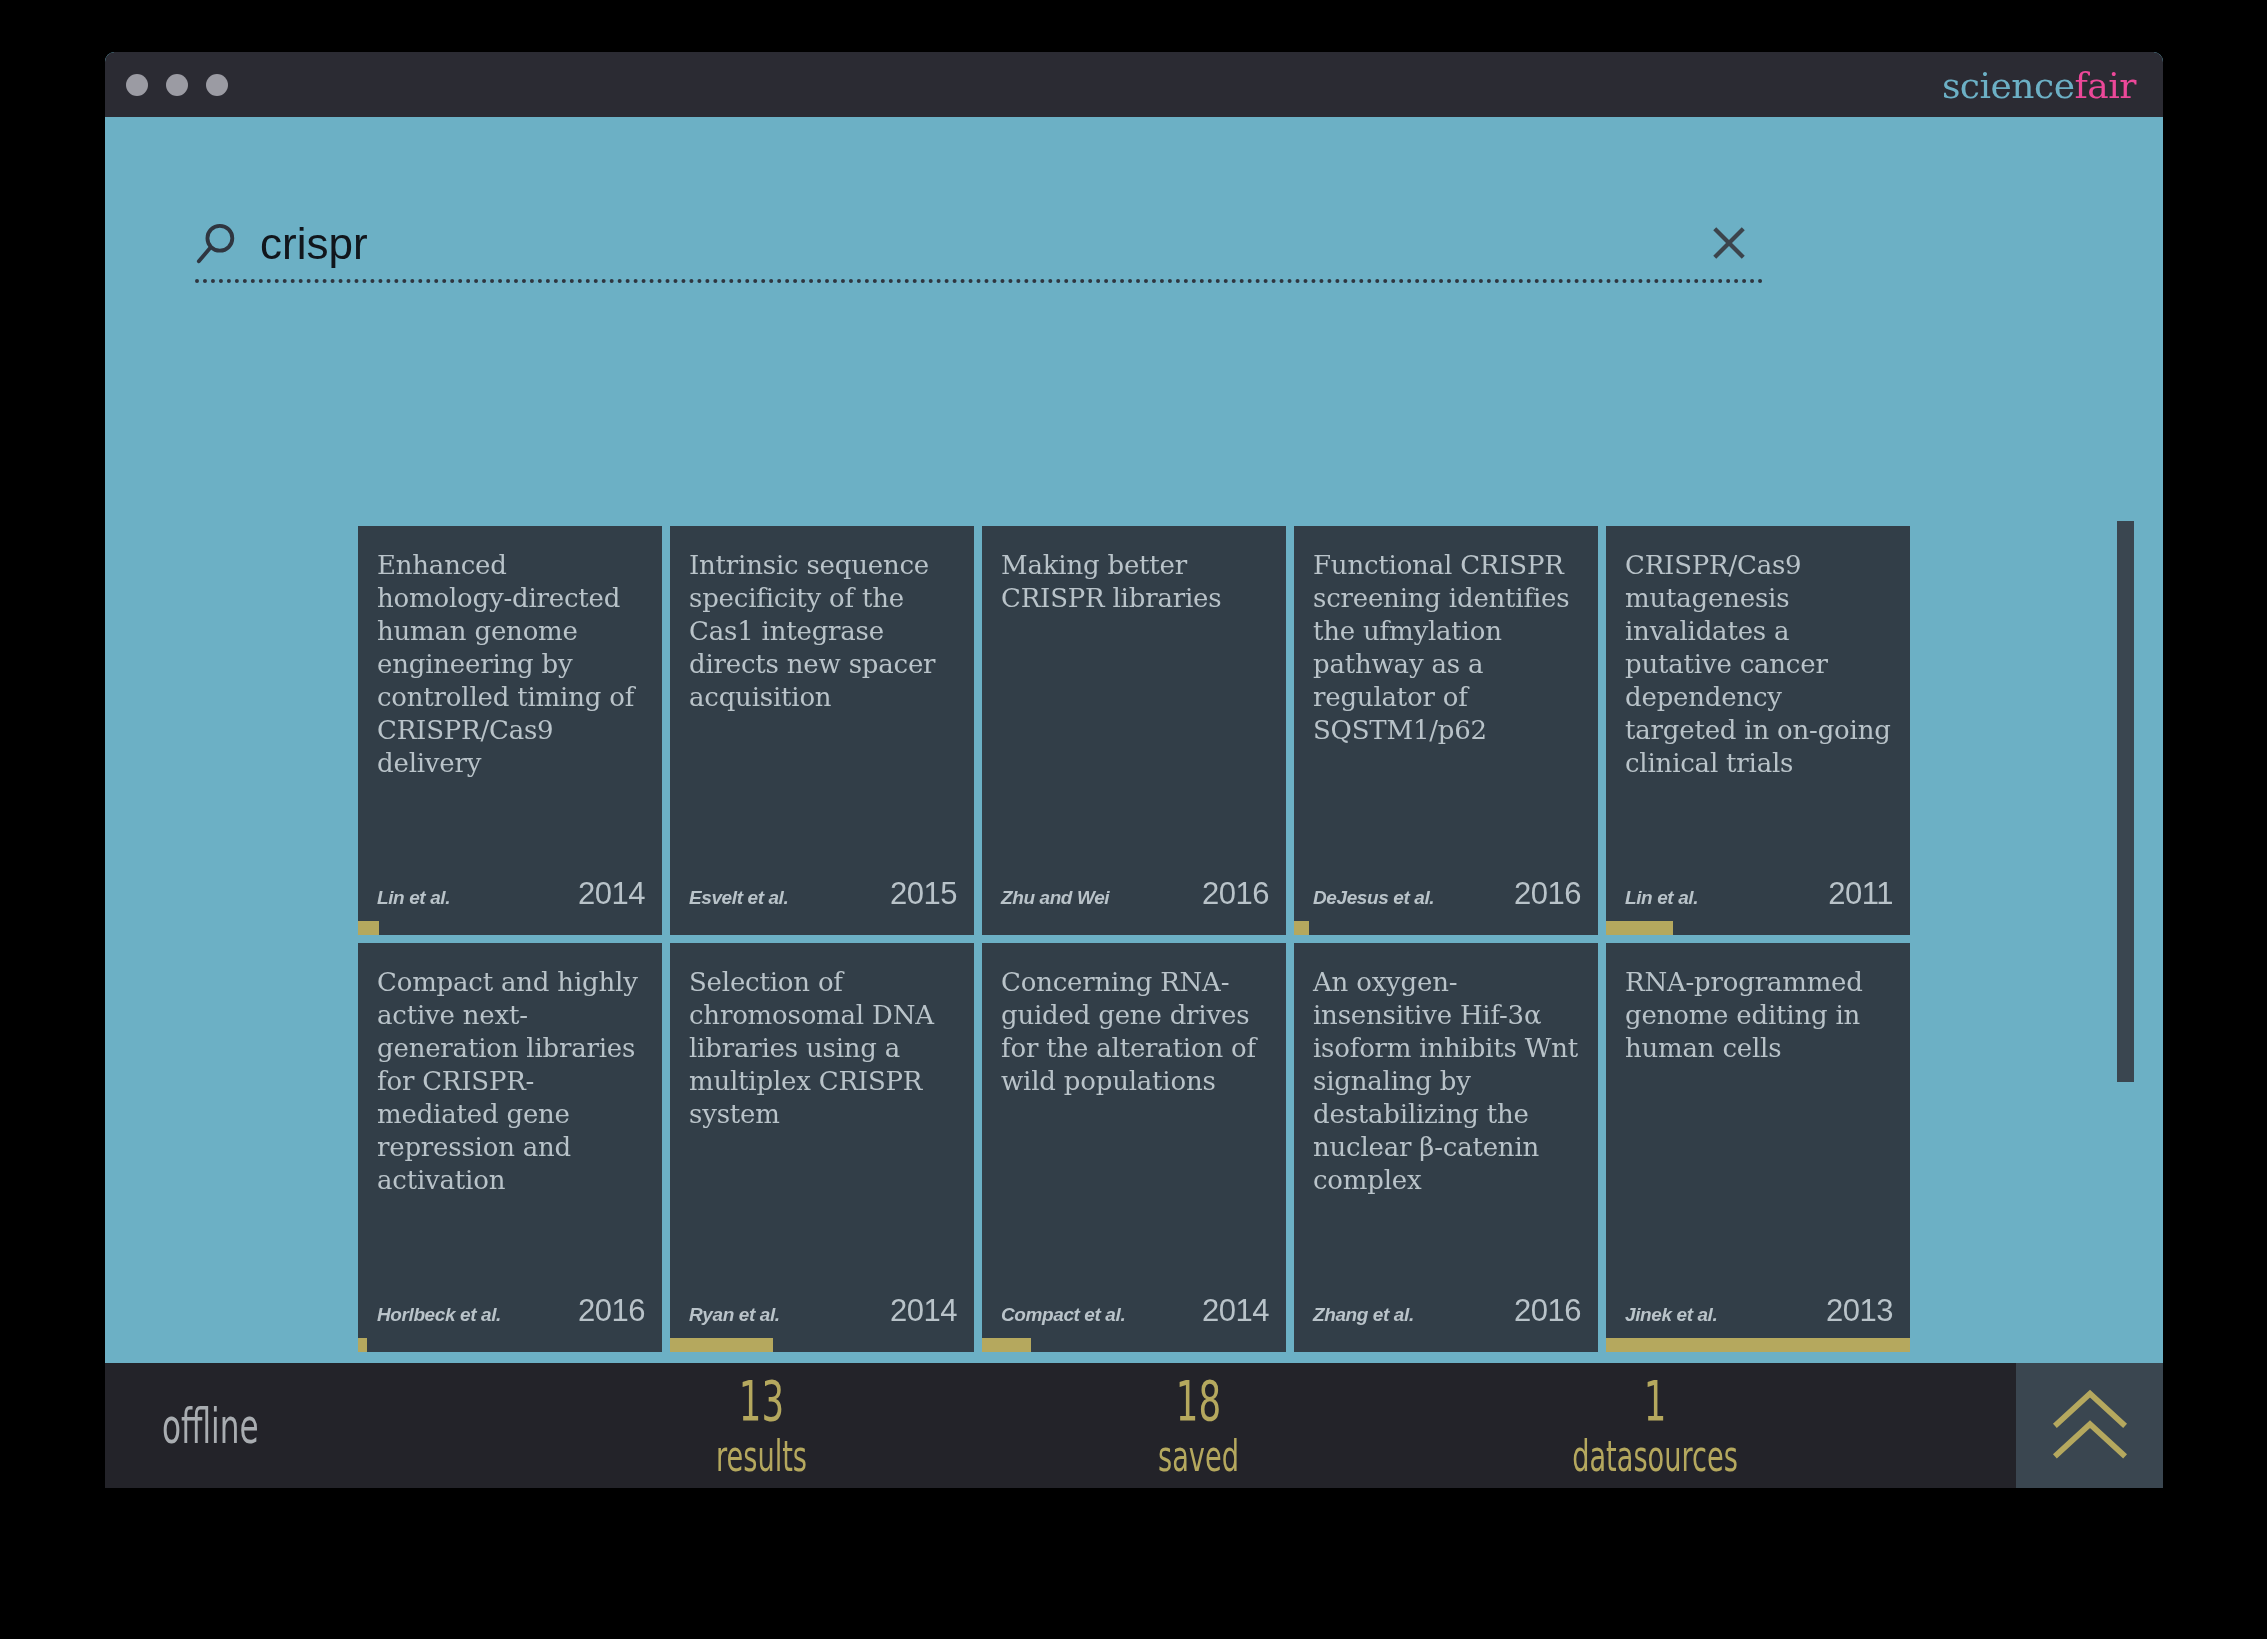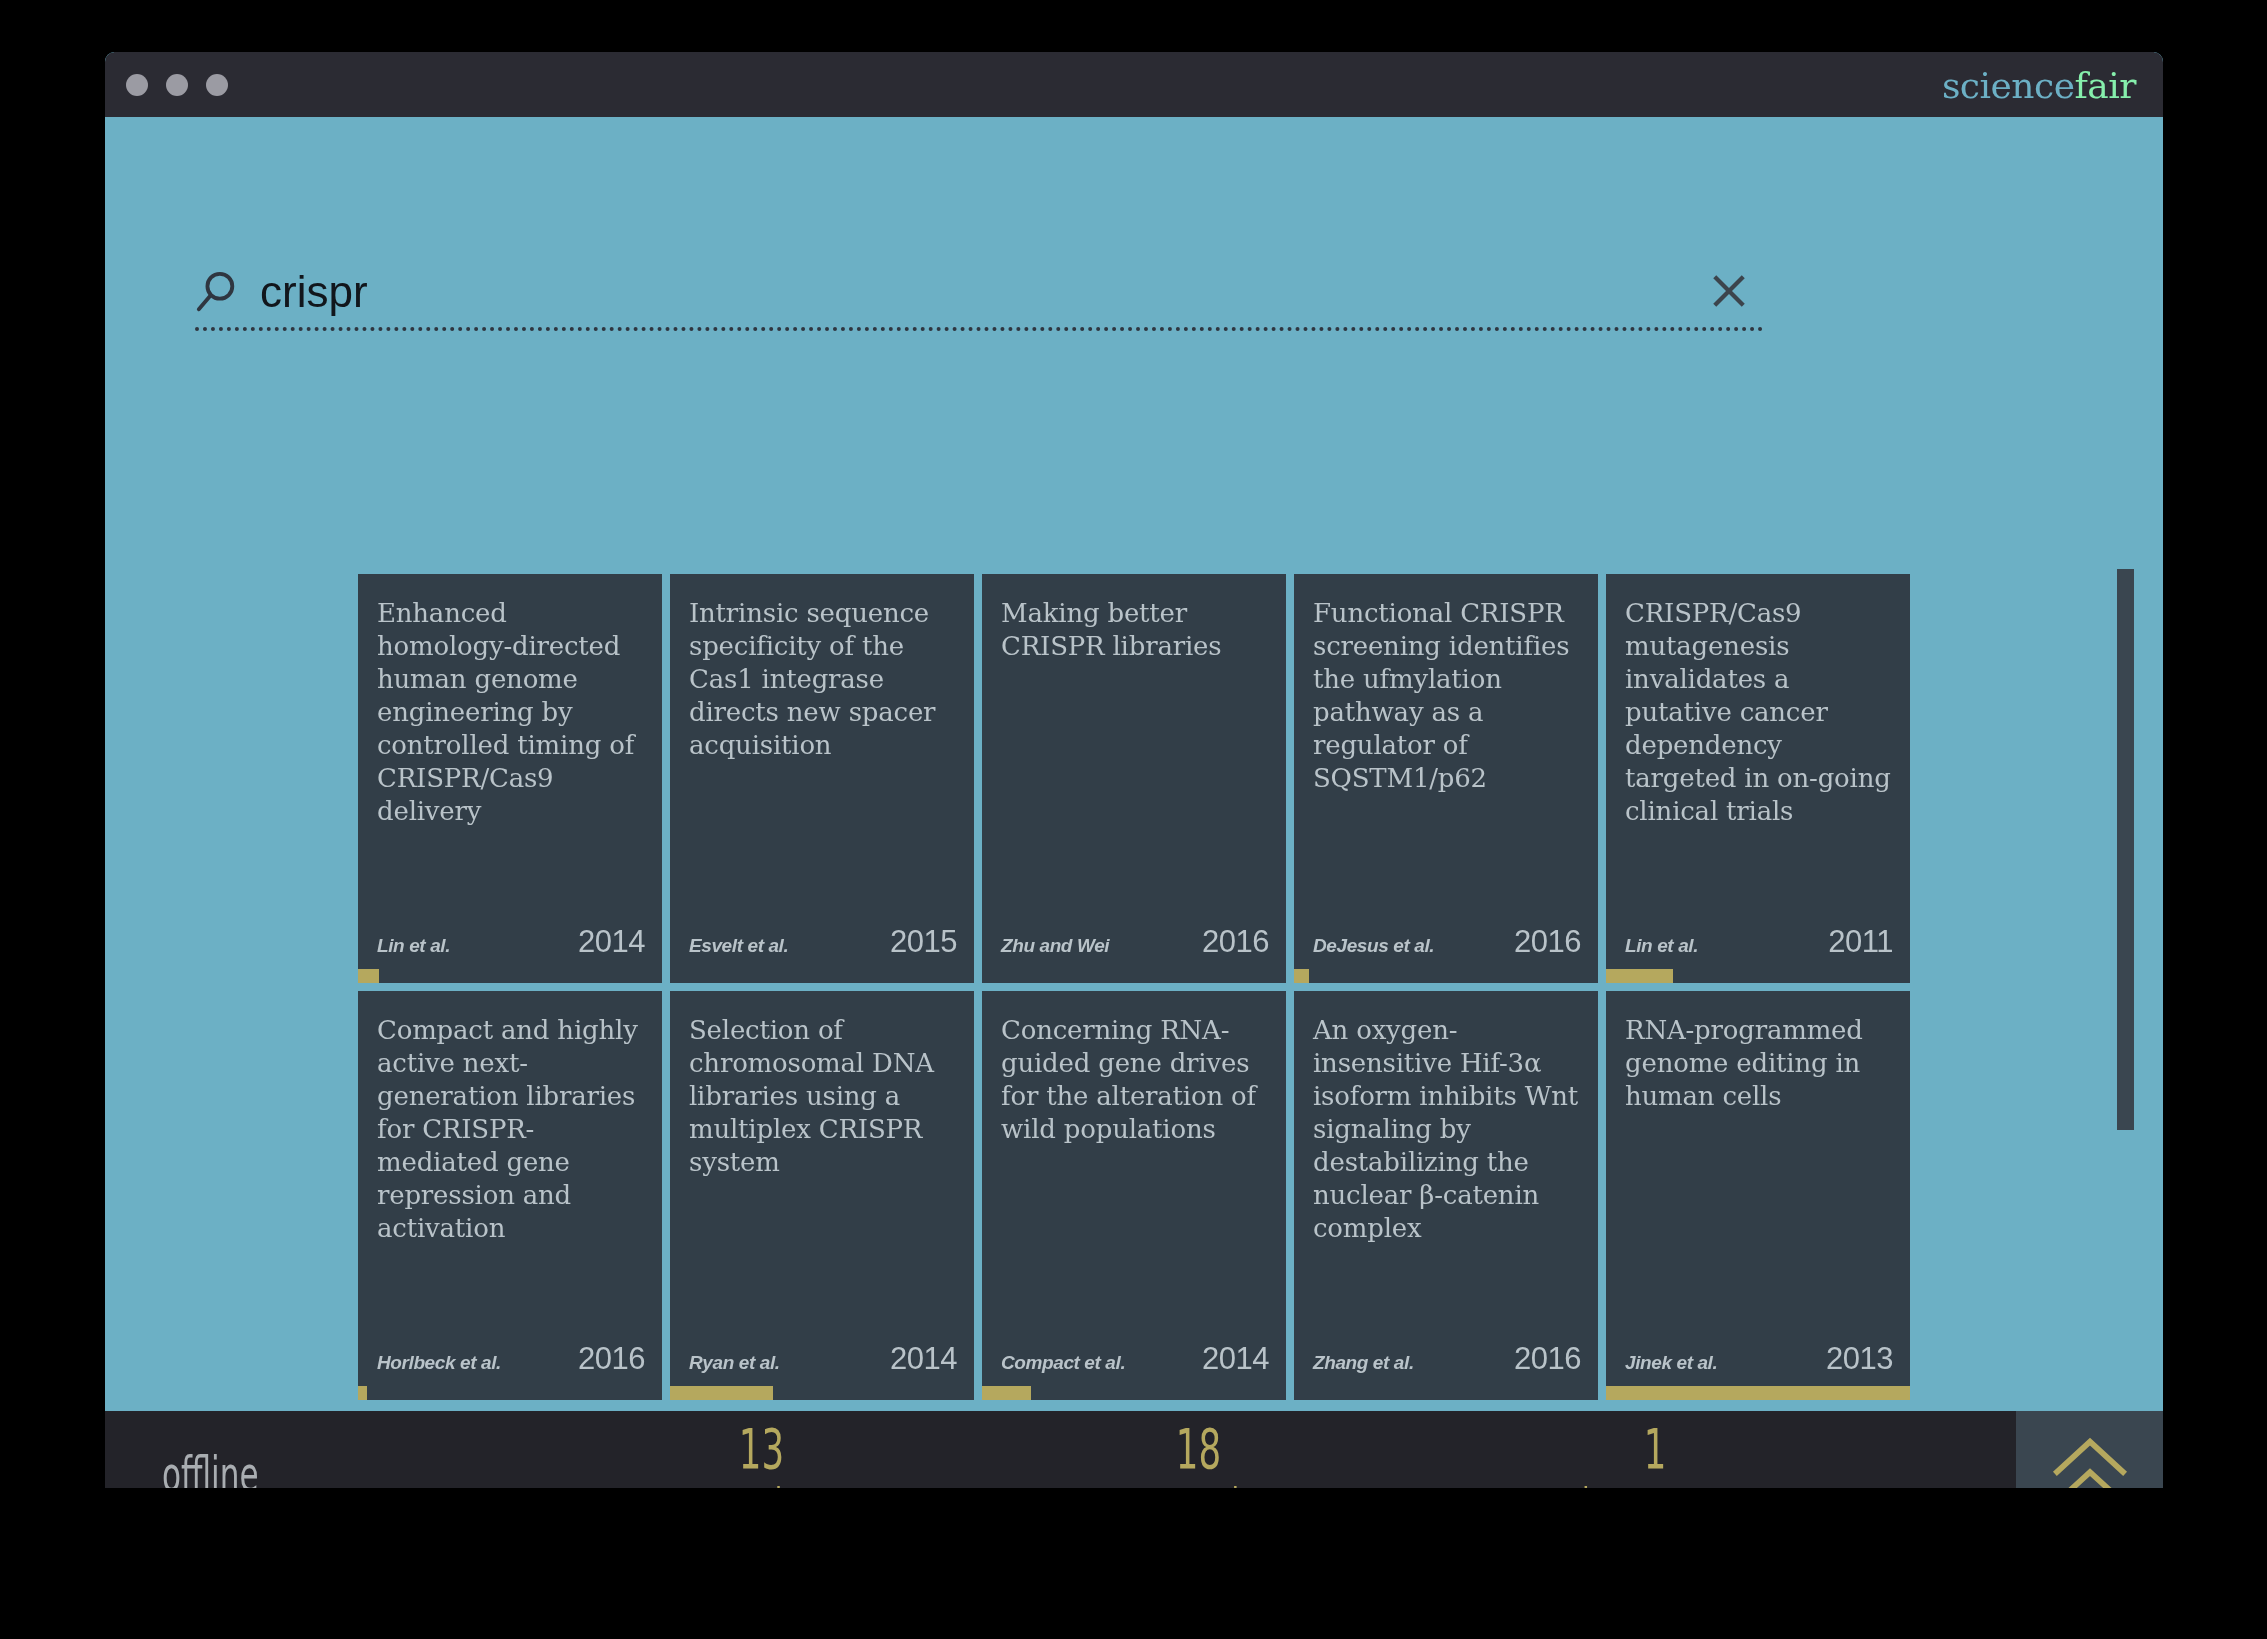--- a/index.html
+++ b/index.html
@@ -43,28 +43,27 @@
   #brand {
     position: absolute;
     right: 27px; top: 50%;
     transform: translateY(-50%);
     font-family: "DejaVu Serif", serif;
     font-size: 36px;
     letter-spacing: -0.5px;
     white-space: nowrap;
   }
   #brand .brand-primary { color: #6cb0c5; }
-  #brand .brand-accent  { color: #86efac; }
+  #brand .brand-accent  { color: #ec4899; }
 
   
   #content {
     position: relative;
     height: 1246px;
     background: #6cb0c5;
-    margin-top: 48px;
   }
 
   
   #search-bar {
     position: absolute;
     left: 90px; top: 92px;
     width: 1569px;
     height: 74px;
     border-bottom: 4.8px dotted #2f3640;
     display: flex;

